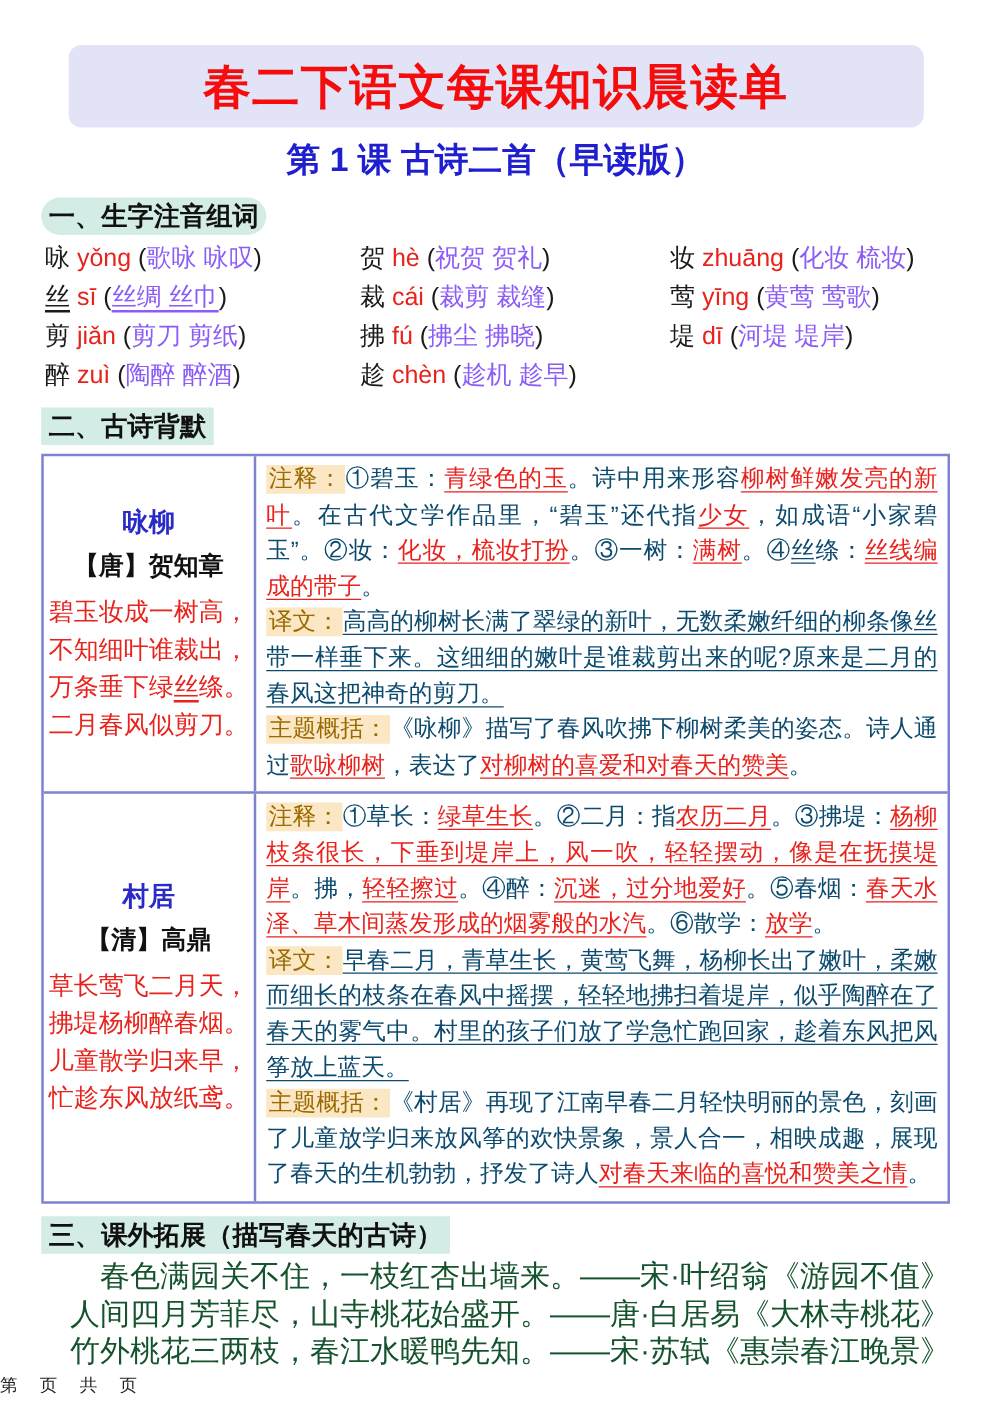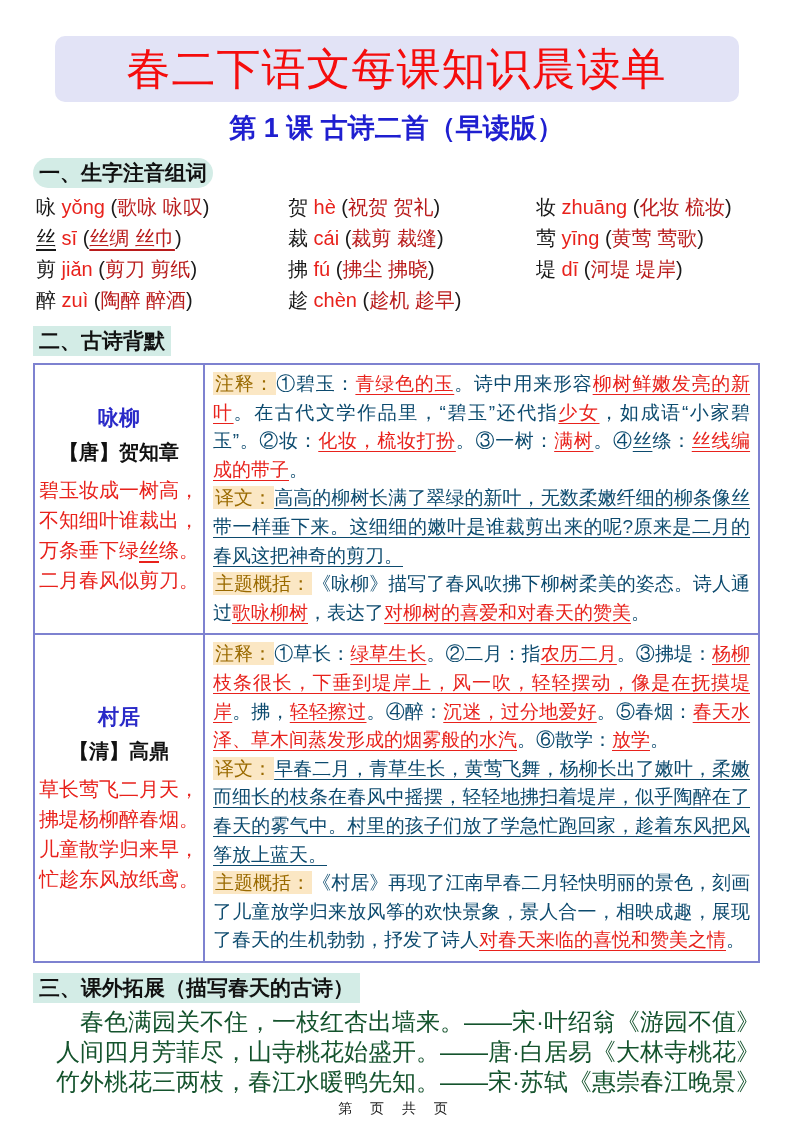--- a/index.html
+++ b/index.html
@@ -9,21 +9,21 @@
     font-family: "Liberation Sans", sans-serif;
     color:#111;
   }
   .page { position:relative; width:793px; height:1122px; overflow:hidden; background:#fff; }
 
   .banner {
     margin: 36px auto 0; width: 684px; height: 66px;
     background:#e2e3f6; border-radius:10px;
     display:flex; align-items:center; justify-content:center;
   }
-  .banner-title { color:#f50d0d; font-size:44px; font-weight:normal; letter-spacing:1px; }
+  .banner-title { color:#f50d0d; font-size:38px; font-weight:bold; letter-spacing:1px; }
 
   .subtitle { text-align:center; color:#1f1fd0; font-size:27px; font-weight:bold; margin-top:8px; }
 
   .content { padding: 0 33px; }
 
   .sec-heading {
     display:inline-block; background:#d3ece6; color:#111;
     font-size:21px; font-weight:bold; padding:1px 6px; margin:10px 0 2px;
   }
   .sec-heading.first { margin-top:12px;border-radius:15px; }
@@ -50,30 +50,30 @@
   .poem-line { color:#e8221c; font-size:20px; line-height:30px; white-space:nowrap; }
 
   .cell-p { margin:0; }
 
   
   .t-n  { color:#0c4a6e; }
   .t-r  { color:#e8221c; }
   .t-ch { color:#1a1a1a; }
   .t-py { color:#e8221c; }
   .t-pn { color:#1a1a1a; }
-  .t-wd { color:#b91c1c; }
+  .t-wd { color:#8b5cf6; }
   .t-label { background:#fbe7c4; color:#9a6a00; padding:1px 2px; }
   .u { text-decoration:underline; text-underline-offset:4px; }
 
   .ext-list { margin-top:2px; }
   .ext-line { font-size:24px; line-height:30px; color:#14532d; white-space:nowrap;text-align:right; }
 
   .footer {
     position:absolute; left:0; right:0; bottom:4px;
-    text-align:center; font-size:14px; color:#222; letter-spacing:7px;
+    text-align:left; font-size:14px; color:#222; letter-spacing:7px;
   }
 </style>
 </head>
 <body>
 
 <div class="page">
 
   <div class="banner">
     <div class="banner-title">春二下语文每课知识晨读单</div>
   </div>

